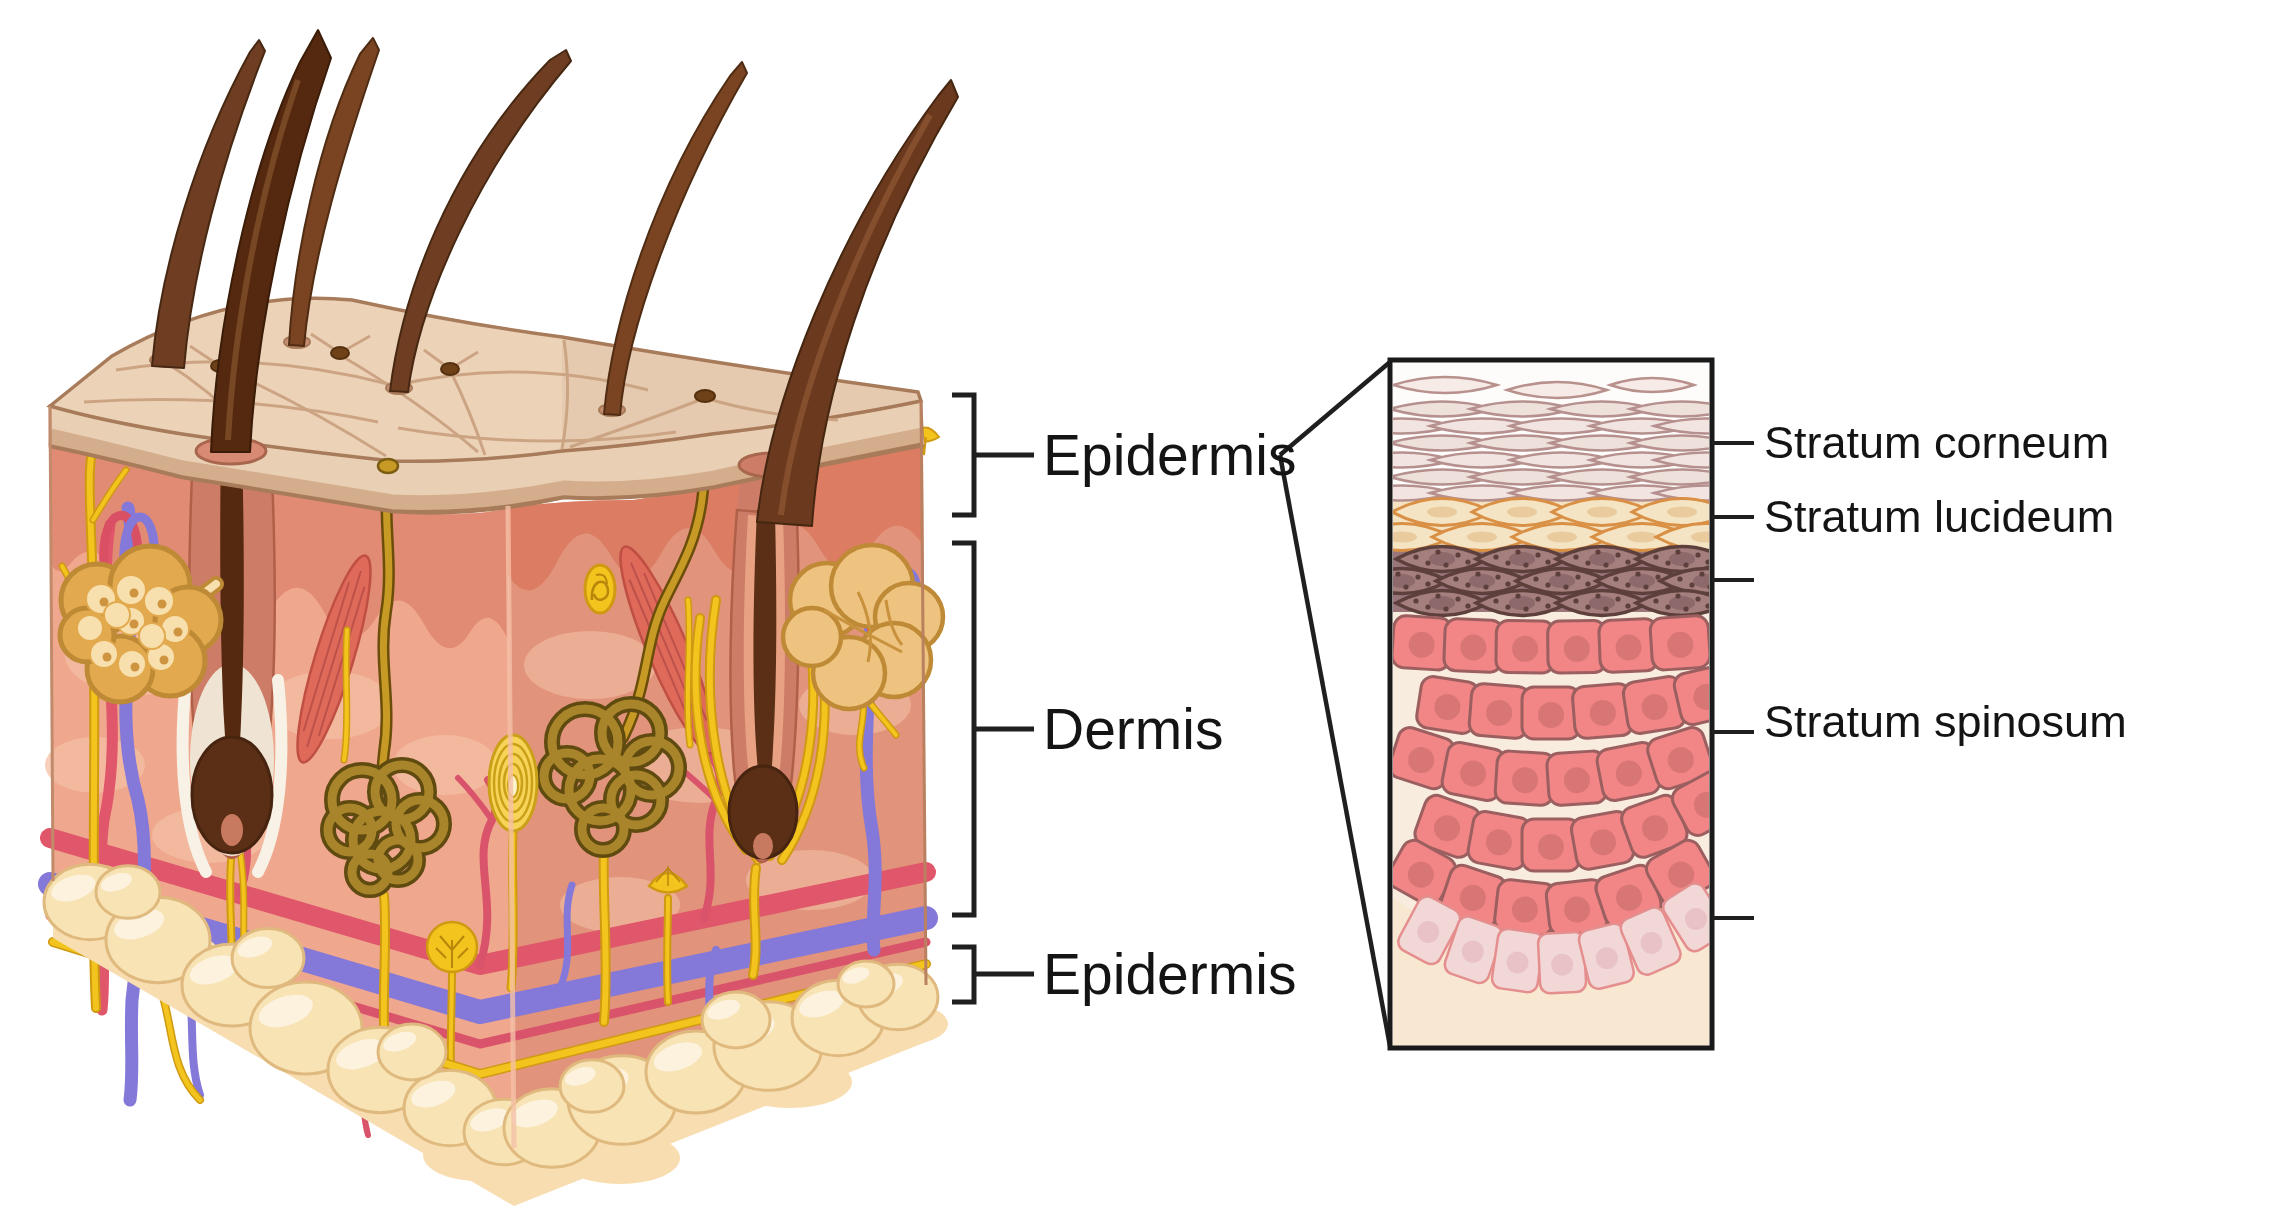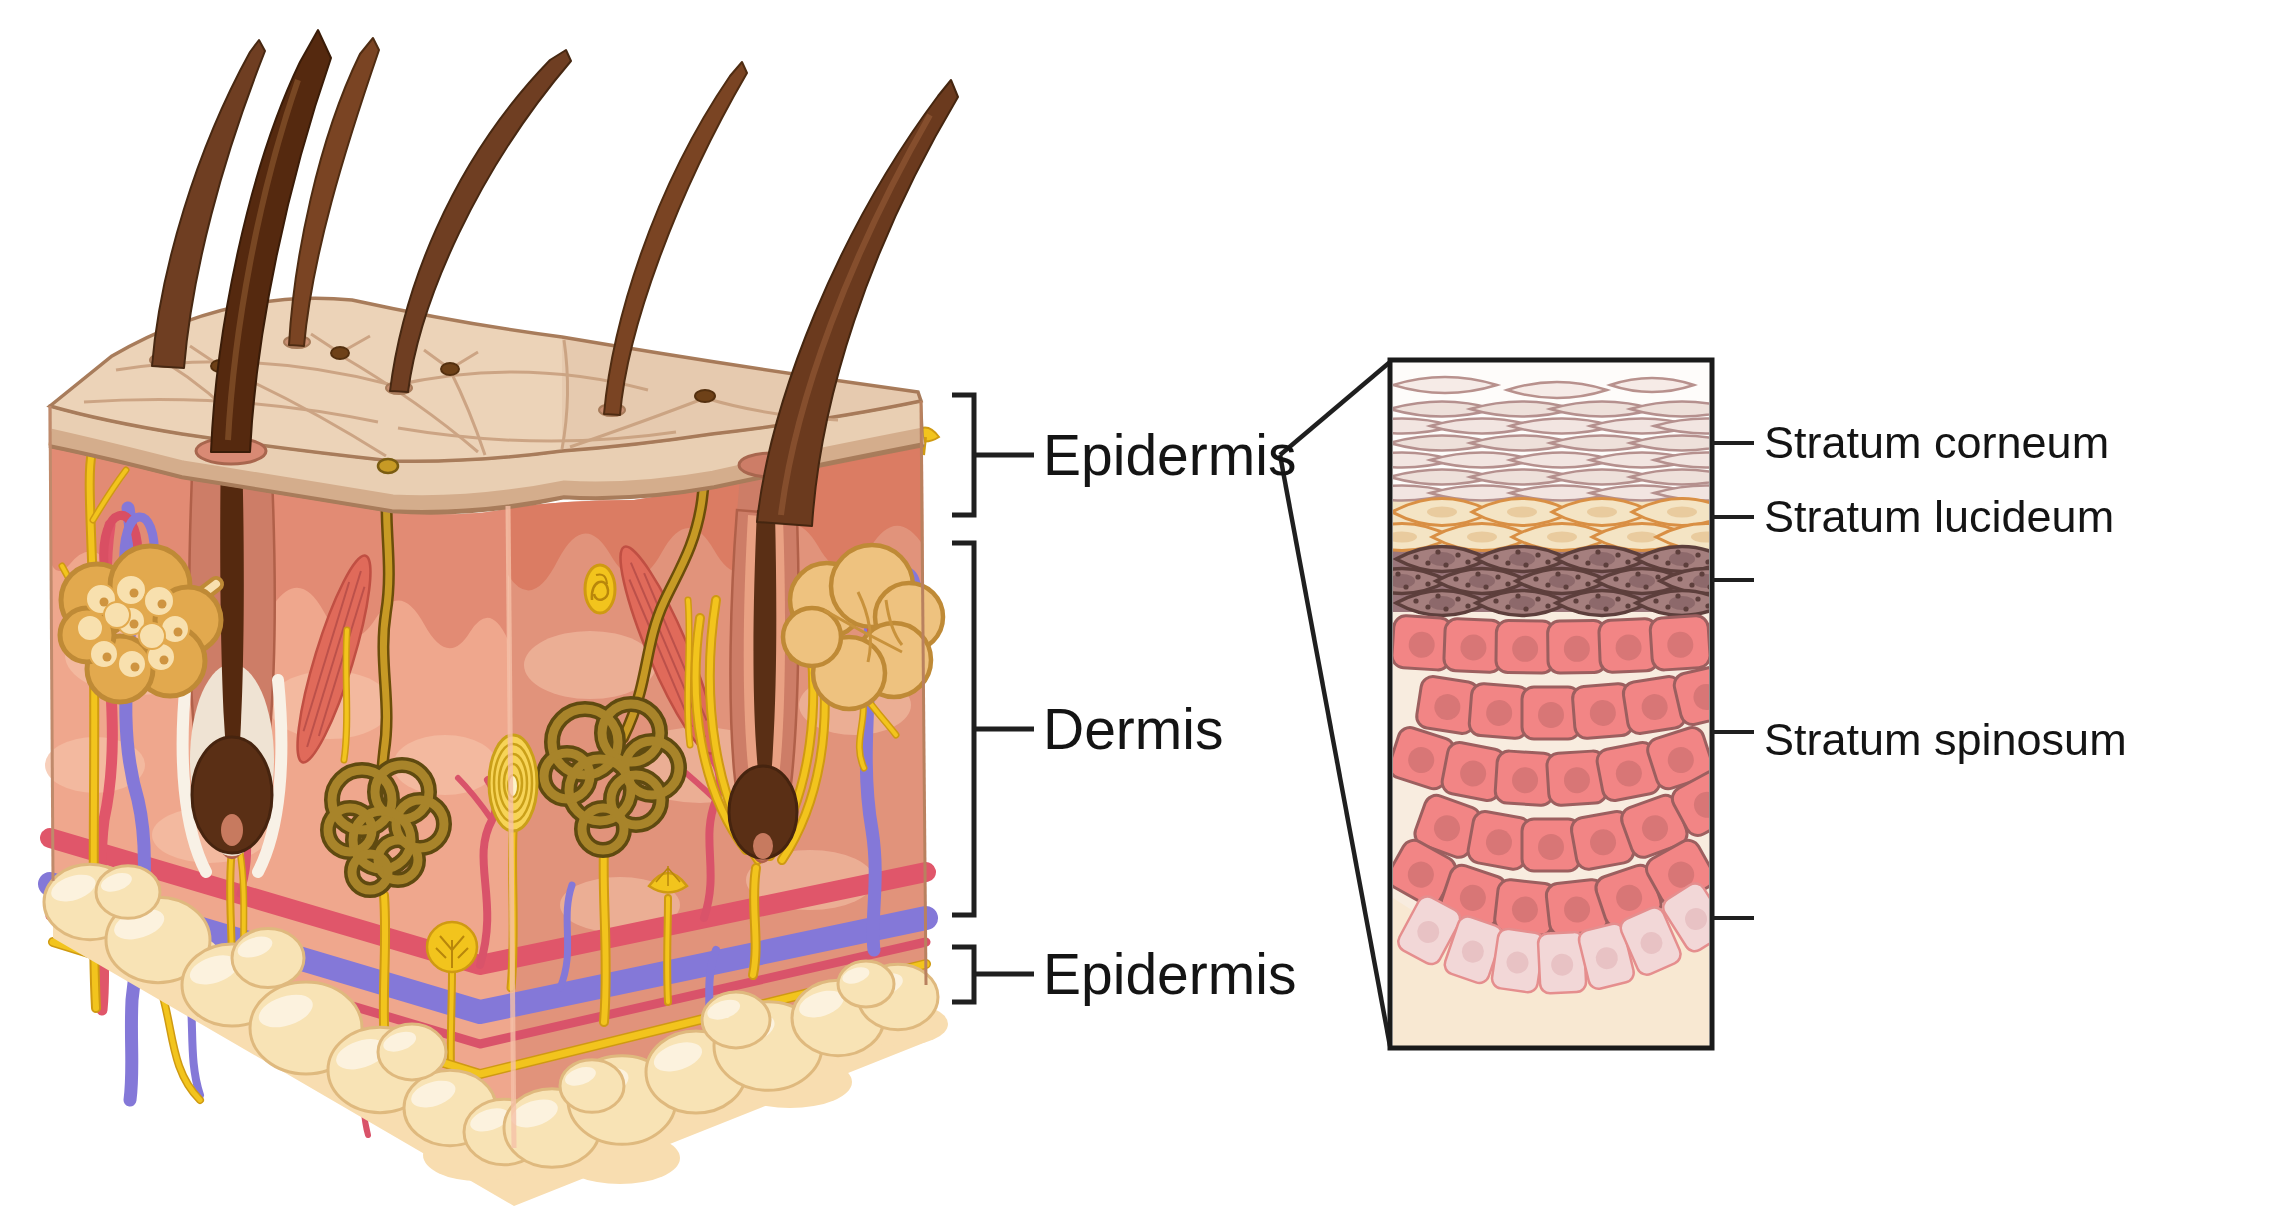--- a/index.html
+++ b/index.html
@@ -706,14 +706,14 @@
           <path d="M1712,918 L1754,918"></path>
     </g>
   </g>
 </svg>
 
 <div class="lbl left-side" style="left:1043px;top:425px">Epidermis</div>
 <div class="lbl left-side" style="left:1043px;top:699px">Dermis</div>
 <div class="lbl left-side" style="left:1043px;top:944px">Epidermis</div>
 <div class="lbl right-side" style="left:1764px;top:413px">Stratum corneum</div>
 <div class="lbl right-side" style="left:1764px;top:487px">Stratum lucideum</div>
-<div class="lbl right-side" style="left:1764px;top:710px">Stratum spinosum</div>
+<div class="lbl right-side" style="left:1764px;top:692px">Stratum spinosum</div>
 </div>
 
 </body></html>

